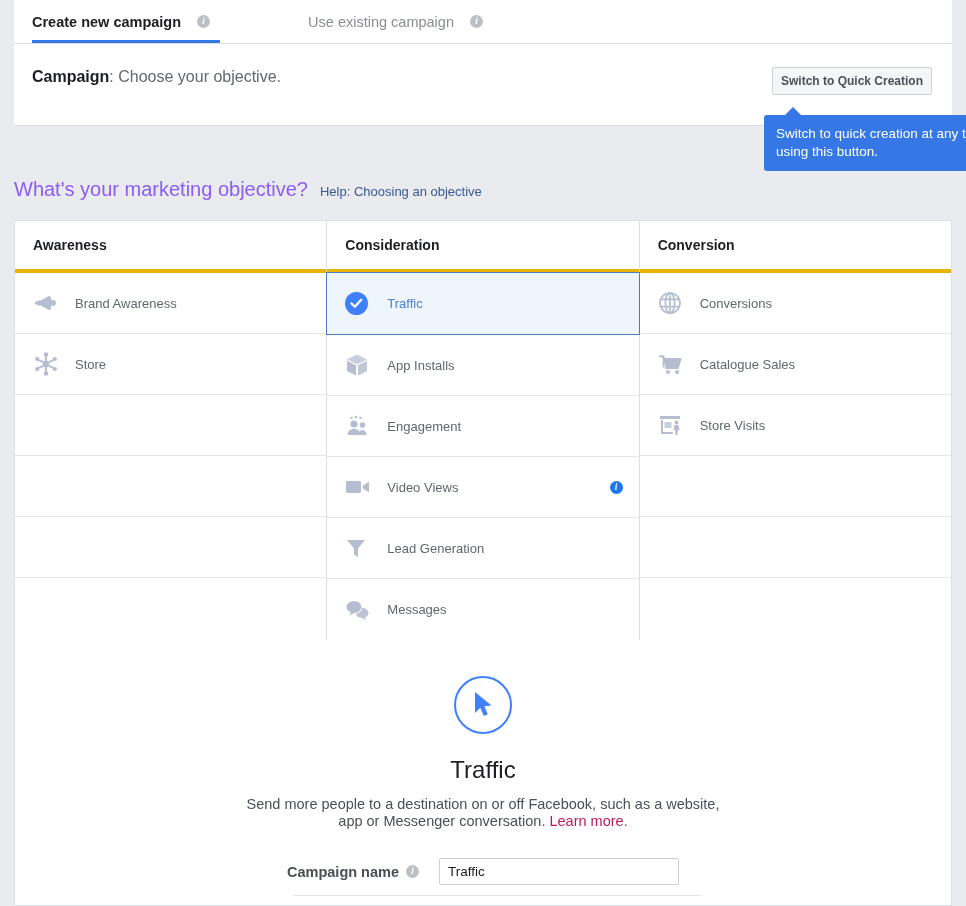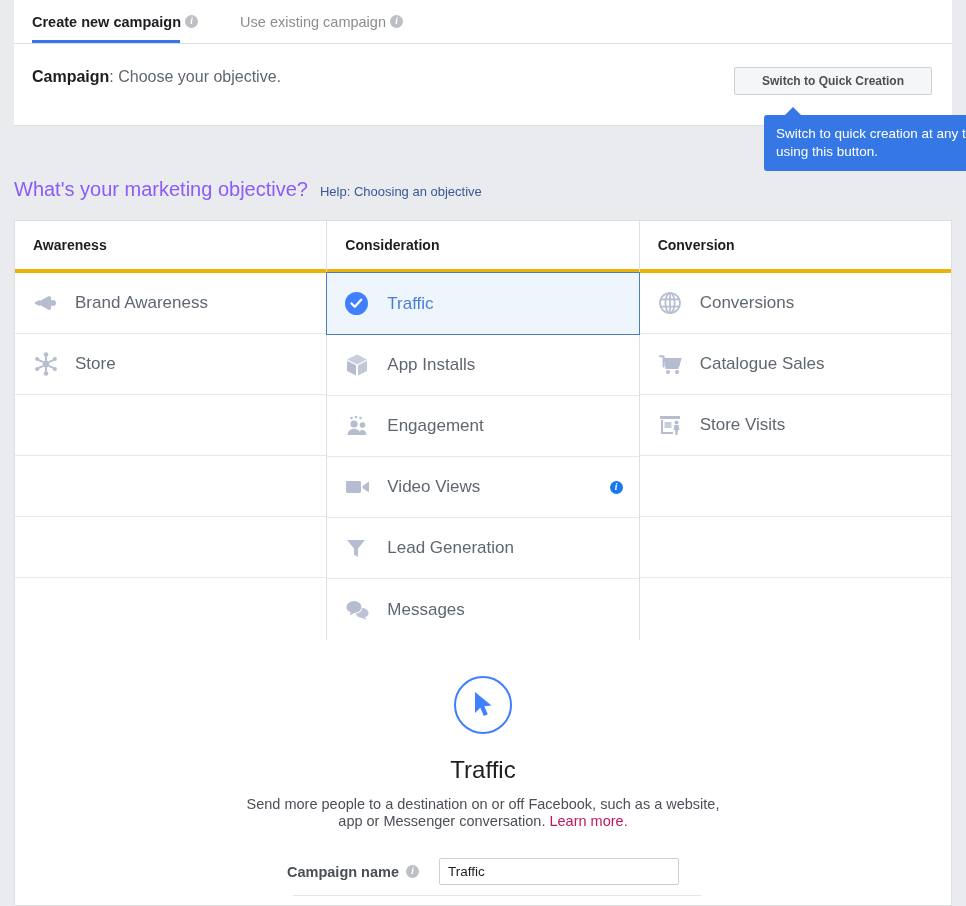--- a/index.html
+++ b/index.html
@@ -13,21 +13,21 @@
   .page { position: relative; width: 966px; height: 906px; }
 
   
   .tabstrip {
     position: absolute; left: 14px; top: 0; width: 938px; height: 44px;
     background: #fff; border-bottom: 1px solid #dddfe2;
     display: flex; align-items: flex-start;
   }
   .tab {
     position: relative; height: 43px; display: flex; align-items: center;
-    gap: 4px; padding: 0 0; font-size: 14.5px; color: #8a8d91;
+    gap: 16px; padding: 0 28px; font-size: 14.5px; color: #8a8d91;
     cursor: pointer; user-select: none;
   }
   .tab.active { color: #1c1e21; font-weight: bold; }
   .tab.active::after {
     content: ""; position: absolute; left: 18px; right: 18px; bottom: 0;
     height: 3px; background: #3b5998; background: #3578e5;
   }
   .tab:first-child { padding-left: 18px; }
   .tab.second { margin-left: 42px; }
 
@@ -51,21 +51,21 @@
   }
   .campaign-line {
     position: absolute; left: 18px; top: 24px; font-size: 16px; color: #606770;
   }
   .campaign-line b { color: #1c1e21; font-weight: bold; }
 
   .quick-btn {
     position: absolute; right: 20px; top: 23px;
     background: #f5f6f7; border: 1px solid #ccd0d5; border-radius: 2px;
     font-size: 12px; font-weight: bold; color: #4b4f56;
-    padding: 6px 27px; cursor: pointer; font-family: "Liberation Sans", sans-serif;
+    padding: 6px 8px; cursor: pointer; font-family: "Liberation Sans", sans-serif;
   }
 
   
   .tooltip {
     position: absolute; left: 764px; top: 115px; width: 250px;
     background: #3578e5; color: #fff; border-radius: 3px;
     padding: 10px 12px; font-size: 13.5px; line-height: 18px;
   }
   .tooltip::before {
     content: ""; position: absolute; left: 20px; top: -8px;
@@ -92,21 +92,21 @@
     height: 52px; display: flex; align-items: center; padding-left: 18px;
     font-size: 14px; font-weight: bold; color: #1c1e21;
     border-bottom: 4px solid #eab308;
   }
   .obj-row {
     height: 61px; display: flex; align-items: center; padding: 0 16px 0 18px;
     border-bottom: 1px solid #e6e8eb; cursor: pointer; position: relative;
   }
   .obj-row:last-child { border-bottom: none; }
   .obj-row .ico { width: 30px; height: 26px; flex: 0 0 30px; display: flex; align-items: center; }
-  .obj-row .lbl { margin-left: 12px; font-size: 17px; color: #606770; }
+  .obj-row .lbl { margin-left: 12px; font-size: 13px; color: #606770; }
   .obj-row .trail { margin-left: auto; }
 
   .obj-row.selected {
     background: #eef5fd; border: 1px solid #4a7fbf;
     margin: -1px -1px 0 -1px; height: 63px; z-index: 2;
   }
   .obj-row.selected .lbl { color: #4a7fd4; }
 
   .check {
     width: 23px; height: 23px; border-radius: 50%; background: #4080ff;

